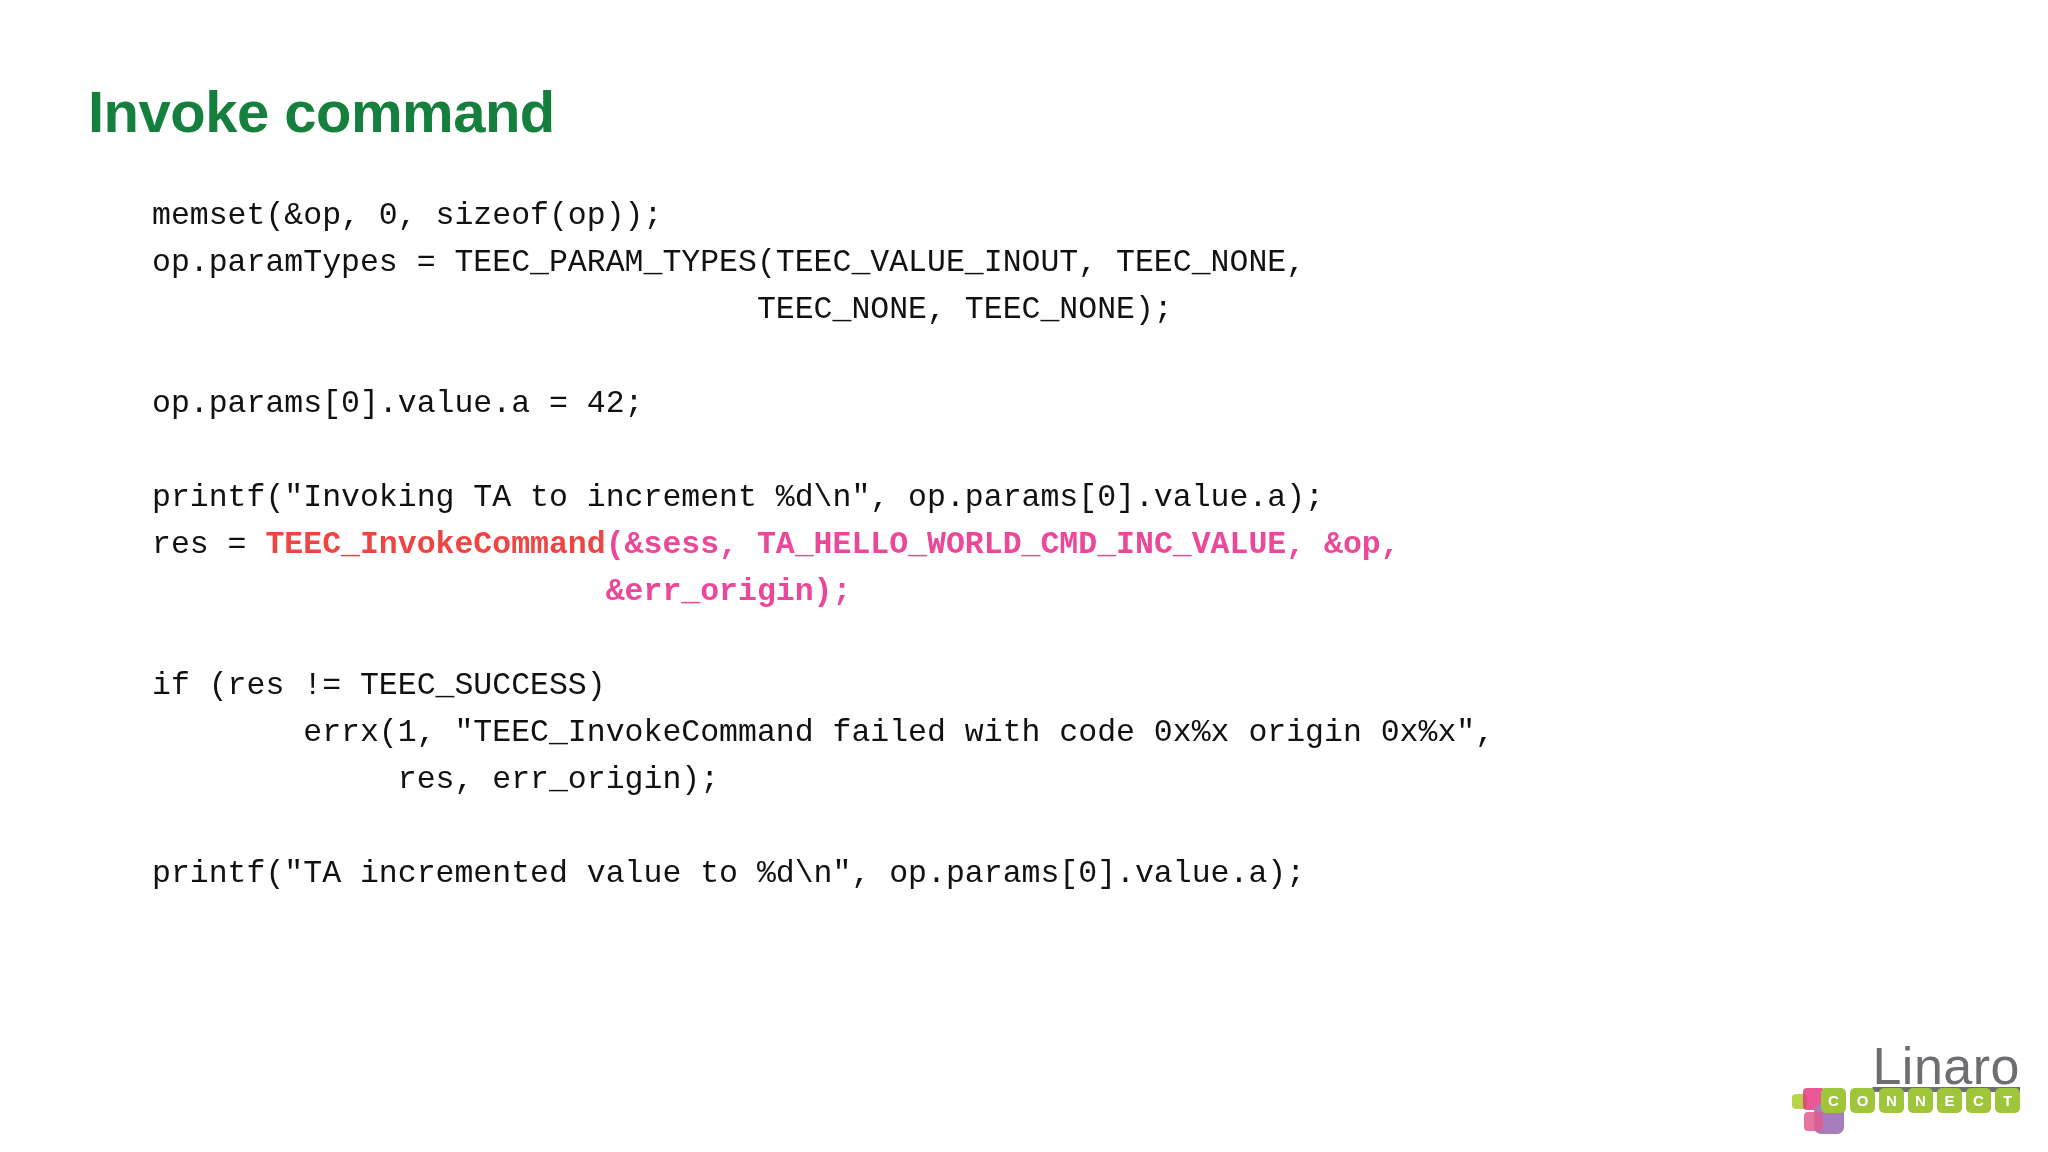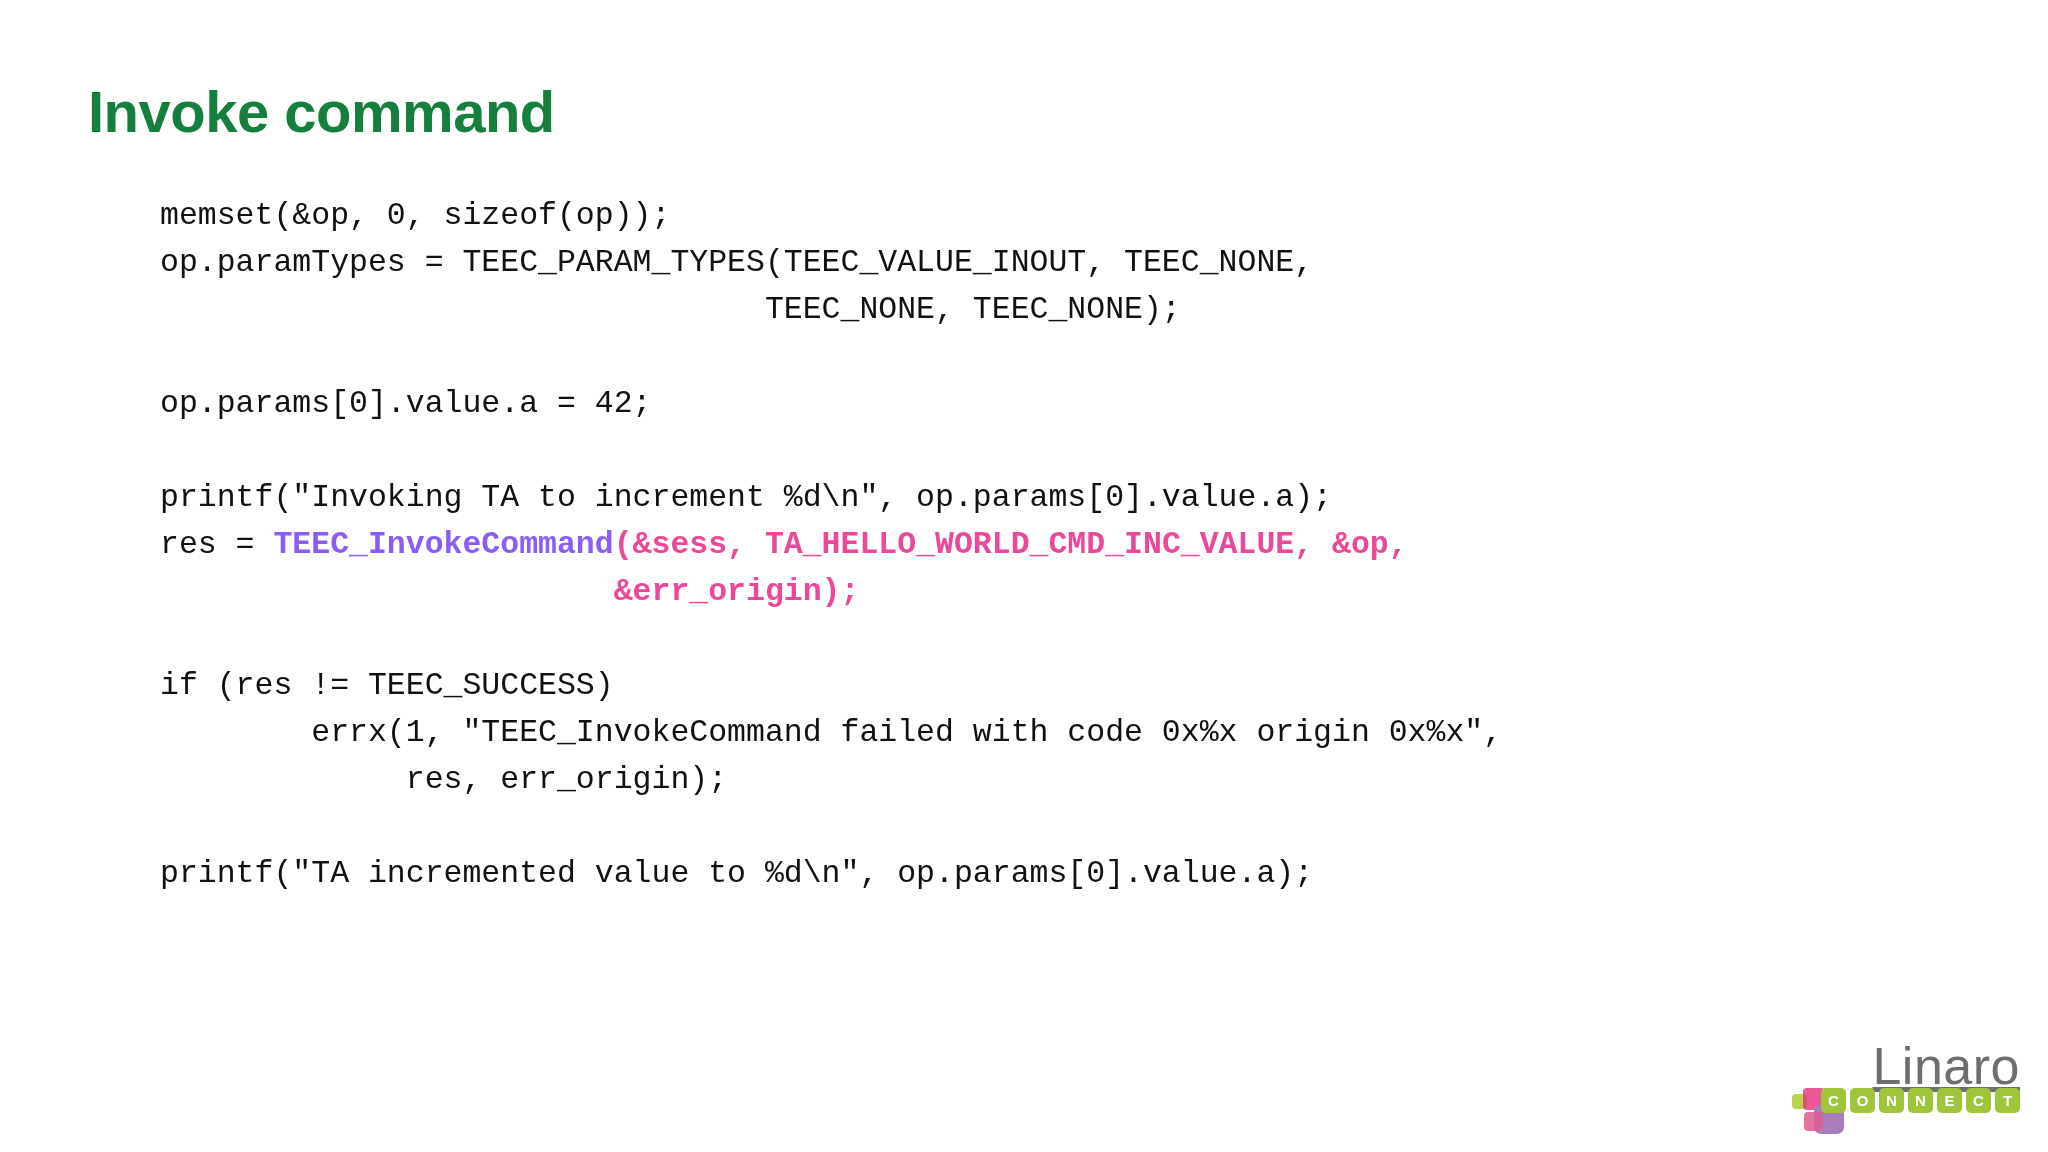--- a/index.html
+++ b/index.html
@@ -31,42 +31,42 @@
     font-size: 58px;
     line-height: 76px;
     letter-spacing: -0.5px;
     color: #15803d;
     white-space: pre;
     margin-top: 16px;
   }
 
   .code-block {
     position: absolute;
-    left: 160px;
+    left: 152px;
     top: 192px;
     font-family: "Liberation Mono", "DejaVu Sans Mono", monospace;
     font-size: 31.5px;
     line-height: 47px;
     color: #111111;
     white-space: pre;
     letter-spacing: 0px;
   }
 
   .code-line {
     white-space: pre;
     min-height: 47px;
   }
 
   .code-line.blank {
     height: 47px;
   }
 
   .tok-plain { color: #111111; }
   .tok-hl-blue {
-    color: #8b5cf6;
+    color: #ef4444;
     font-weight: bold;
   }
   .tok-hl-bold {
     color: #ec4899;
     font-weight: bold;
   }
 
   
   .logo {
     position: absolute;

